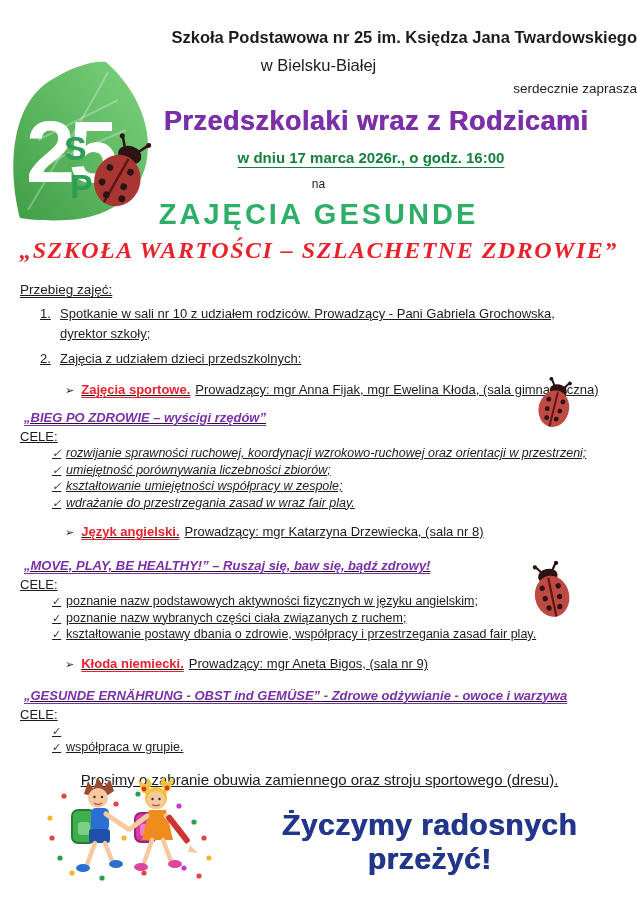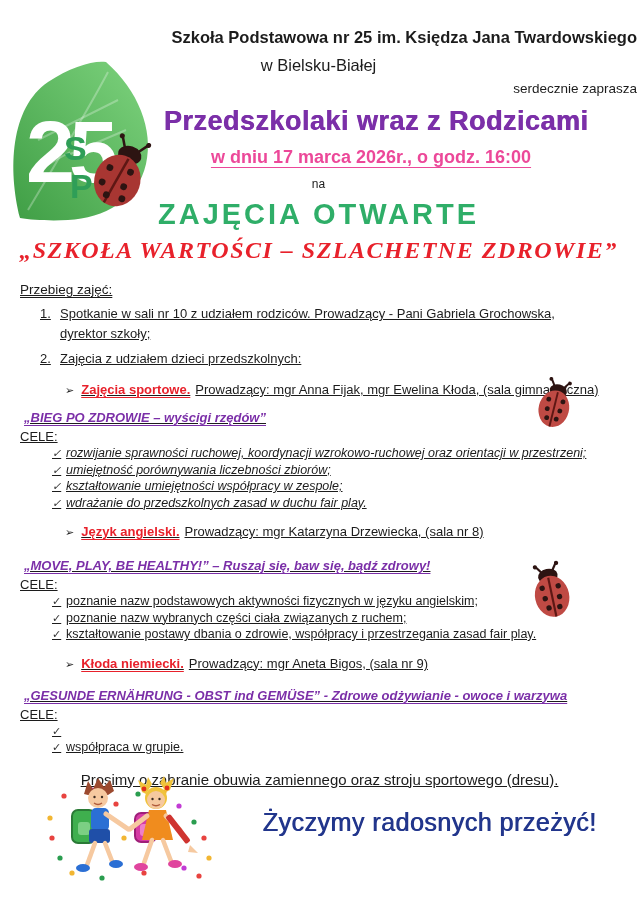--- a/index.html
+++ b/index.html
@@ -9,22 +9,22 @@
   }
   
   .school-line1{margin-top:26px;text-align:right;font-size:16.5px;font-weight:bold;line-height:22px;}
   .school-line2{margin-top:6px;text-align:center;font-size:16.5px;font-weight:normal;line-height:22px;}
   .tagline{margin-top:4px;text-align:right;font-size:13.5px;line-height:18px;}
   .audience-title{
     margin:4px 10px 0 125px;text-align:center;font-size:27px;font-weight:bold;line-height:38px;
     color:#7b2fa8;letter-spacing:0.5px;text-shadow:0.6px 0 #7b2fa8;
   }
   .date-line{
-    margin:4px 10px 0 115px;text-align:center;font-size:18px;font-weight:bold;line-height:27px;
-    color:#ec4899;text-decoration:underline;text-underline-offset:4px;
+    margin:4px 10px 0 115px;text-align:center;font-size:15px;font-weight:bold;line-height:27px;
+    color:#15803d;text-decoration:underline;text-underline-offset:4px;
   }
   .na-word{margin-top:6px;text-align:center;font-size:12px;line-height:15px;}
   .event-title{
     margin-top:3px;text-align:center;font-size:29px;line-height:38px;color:#2fae68;
     font-weight:bold;letter-spacing:3px;
   }
   .event-theme{
     margin-top:2px;text-align:center;font-size:24px;line-height:31px;color:#e8212b;
     font-family:"Liberation Serif",serif;font-style:italic;font-weight:bold;letter-spacing:1.5px;
   }
@@ -46,21 +46,21 @@
   .mt-lg{margin-top:16px;} .mt-md{margin-top:14px;}
   .cele-label{margin-top:3px;font-size:13px;line-height:16px;}
   .goal-row{display:flex;margin-left:32px;font-size:12.5px;line-height:15.5px;margin-top:1px;white-space:nowrap;}
   .goal-row .check{width:14px;flex:0 0 auto;color:#333;font-size:11px;}
   .goals-italic .goal-row{font-style:italic;}
   .note-line{margin-top:14px;text-align:center;font-size:15px;line-height:20px;}
   
   .children-clipart{position:absolute;left:42px;top:776px;width:186px;height:120px;}
   .wish-text{
     position:absolute;left:232px;top:808px;width:395px;text-align:center;
-    font-size:25px;font-weight:normal;color:#22368c;letter-spacing:0.5px;text-shadow:0.7px 0 #22368c;
+    font-size:30px;font-weight:bold;color:#22368c;letter-spacing:0.5px;text-shadow:0.7px 0 #22368c;
   }
   
   .ladybug{position:absolute;width:48px;height:52px;}
   .ladybug-1{left:531px;top:378px;transform:rotate(14deg);}
   .ladybug-2{left:524px;top:562px;width:54px;height:58px;transform:scaleX(-1) rotate(12deg);}
 </style>
 </head>
 <body>
 
 <div class="page">
@@ -101,21 +101,21 @@
       </g>
     </svg>
   </div>
 
   <div class="school-line1">Szkoła Podstawowa nr 25 im. Księdza Jana Twardowskiego</div>
   <div class="school-line2">w Bielsku-Białej</div>
   <div class="tagline">serdecznie zaprasza</div>
   <div class="audience-title">Przedszkolaki wraz z Rodzicami</div>
   <div class="date-line">w dniu 17 marca 2026r., o godz. 16:00</div>
   <div class="na-word">na</div>
-  <div class="event-title">ZAJĘCIA OTWARTE</div>
+  <div class="event-title">ZAJĘCIA GESUNDE</div>
   <div class="event-theme">„SZKOŁA WARTOŚCI – SZLACHETNE ZDROWIE”</div>
 
   <div class="content">
     <div class="schedule-heading">Przebieg zajęć:</div>
 
     <div class="num-item">
       <span class="num">1.</span>
       <span class="txt">Spotkanie w sali nr 10 z udziałem rodziców. Prowadzący -  Pani Gabriela Grochowska, dyrektor szkoły;</span>
     </div>
     <div class="num-item">
@@ -136,21 +136,21 @@
       <div class="goal-row">
           <span class="check">✓</span>
           <span>umiejętność porównywania liczebności zbiorów;</span>
         </div>
       <div class="goal-row">
           <span class="check">✓</span>
           <span>kształtowanie umiejętności współpracy w zespole;</span>
         </div>
       <div class="goal-row">
           <span class="check">✓</span>
-          <span>wdrażanie do przedszkolnych zasad w duchu fair play.</span>
+          <span>wdrażanie do przestrzegania zasad w wraz fair play.</span>
         </div>
     </div>
 
     <div class="subject-line">
       <span class="arrow">➢</span><span class="subject-red">Język angielski.</span><span>Prowadzący: mgr Katarzyna Drzewiecka, (sala nr 8)</span>
     </div>
     <div class="theme-heading mt-lg">„MOVE, PLAY, BE HEALTHY!” – Ruszaj się, baw się, bądź zdrowy!</div>
     <div class="cele-label">CELE:</div>
     <div>
       <div class="goal-row">

